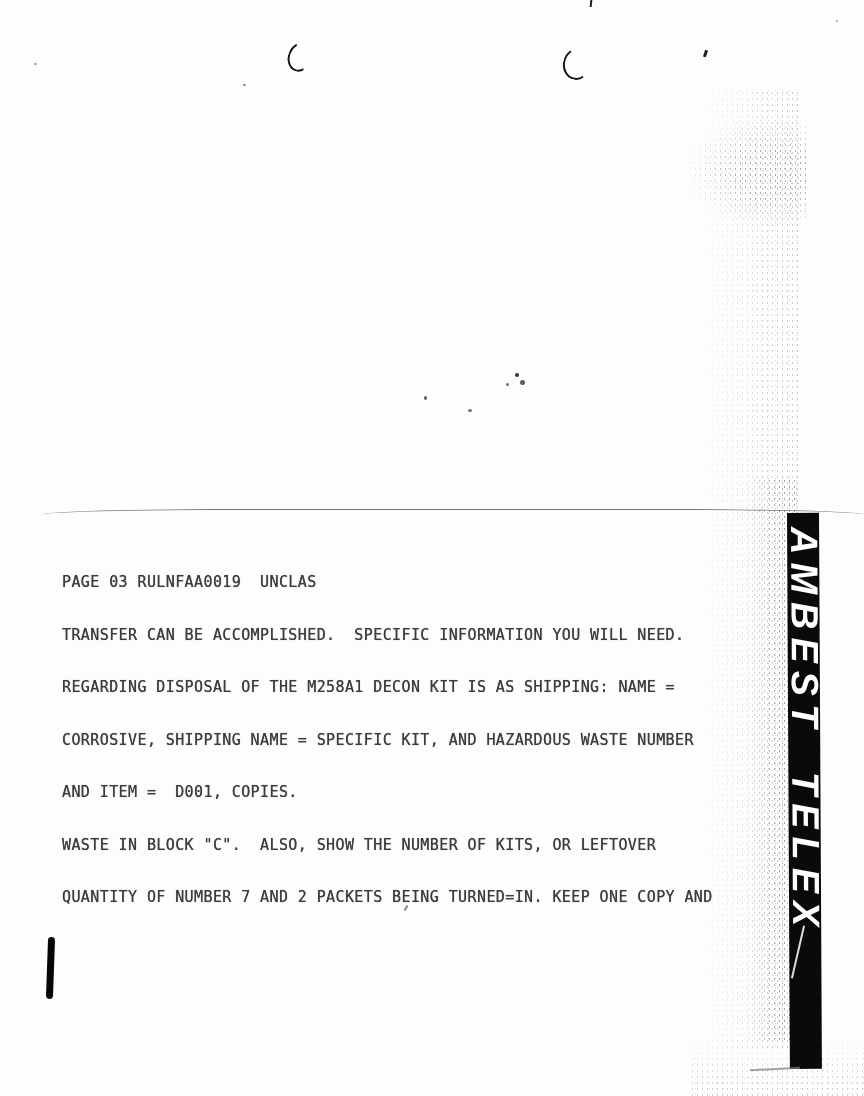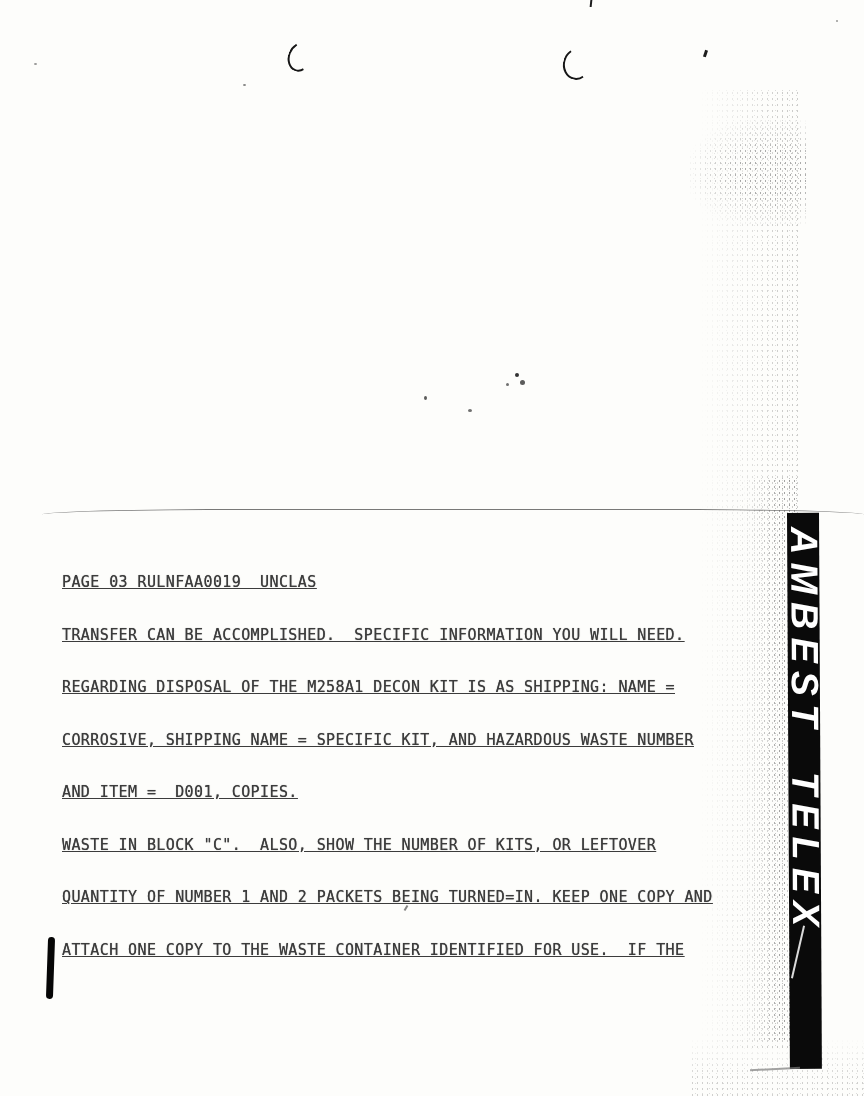--- a/index.html
+++ b/index.html
@@ -17,21 +17,21 @@
   
   #telex-body{
     position:absolute;left:62px;top:539px;
     font-family:"DejaVu Sans Mono", monospace;
     font-size:15px;line-height:17.5px;
     letter-spacing:0.4px;
     color:#3c3c3c;
     text-shadow:0 0 0.7px rgba(45,45,45,0.85);
     white-space:pre;
   }
-  .tline{height:17.5px;white-space:pre;text-decoration:underline;}
+  .tline{height:17.5px;white-space:pre;}
 
   
   .crease{
     position:absolute;left:42px;top:509px;width:822px;height:10px;
     border-top:1.6px solid #4c4c4c;
     border-radius:50% / 100%;
     opacity:.75;
   }
 
   
@@ -133,22 +133,21 @@
   <div class="noise noise-banner-left"></div>
   <div class="noise noise-bottom"></div>
 
   <div id="telex-body">
     <div class="tline">PAGE 03 RULNFAA0019  UNCLAS</div>
     <div class="tline">TRANSFER CAN BE ACCOMPLISHED.  SPECIFIC INFORMATION YOU WILL NEED.</div>
     <div class="tline">REGARDING DISPOSAL OF THE M258A1 DECON KIT IS AS SHIPPING: NAME =</div>
     <div class="tline">CORROSIVE, SHIPPING NAME = SPECIFIC KIT, AND HAZARDOUS WASTE NUMBER</div>
     <div class="tline">AND ITEM =  D001, COPIES.</div>
     <div class="tline">WASTE IN BLOCK "C".  ALSO, SHOW THE NUMBER OF KITS, OR LEFTOVER</div>
-    <div class="tline">QUANTITY OF NUMBER 1 AND 2 PACKETS BEING TURNED=IN. KEEP ONE COPY AND</div>
-    <div class="tline">ATTACH ONE COPY TO THE WASTE CONTAINER IDENTIFIED FOR USE.  IF THE</div>
+    <div class="tline">QUANTITY OF NUMBER 7 AND 2 PACKETS BEING TURNED=IN. KEEP ONE COPY AND</div>
     
     
     
     
     
     
     
     
     
     

